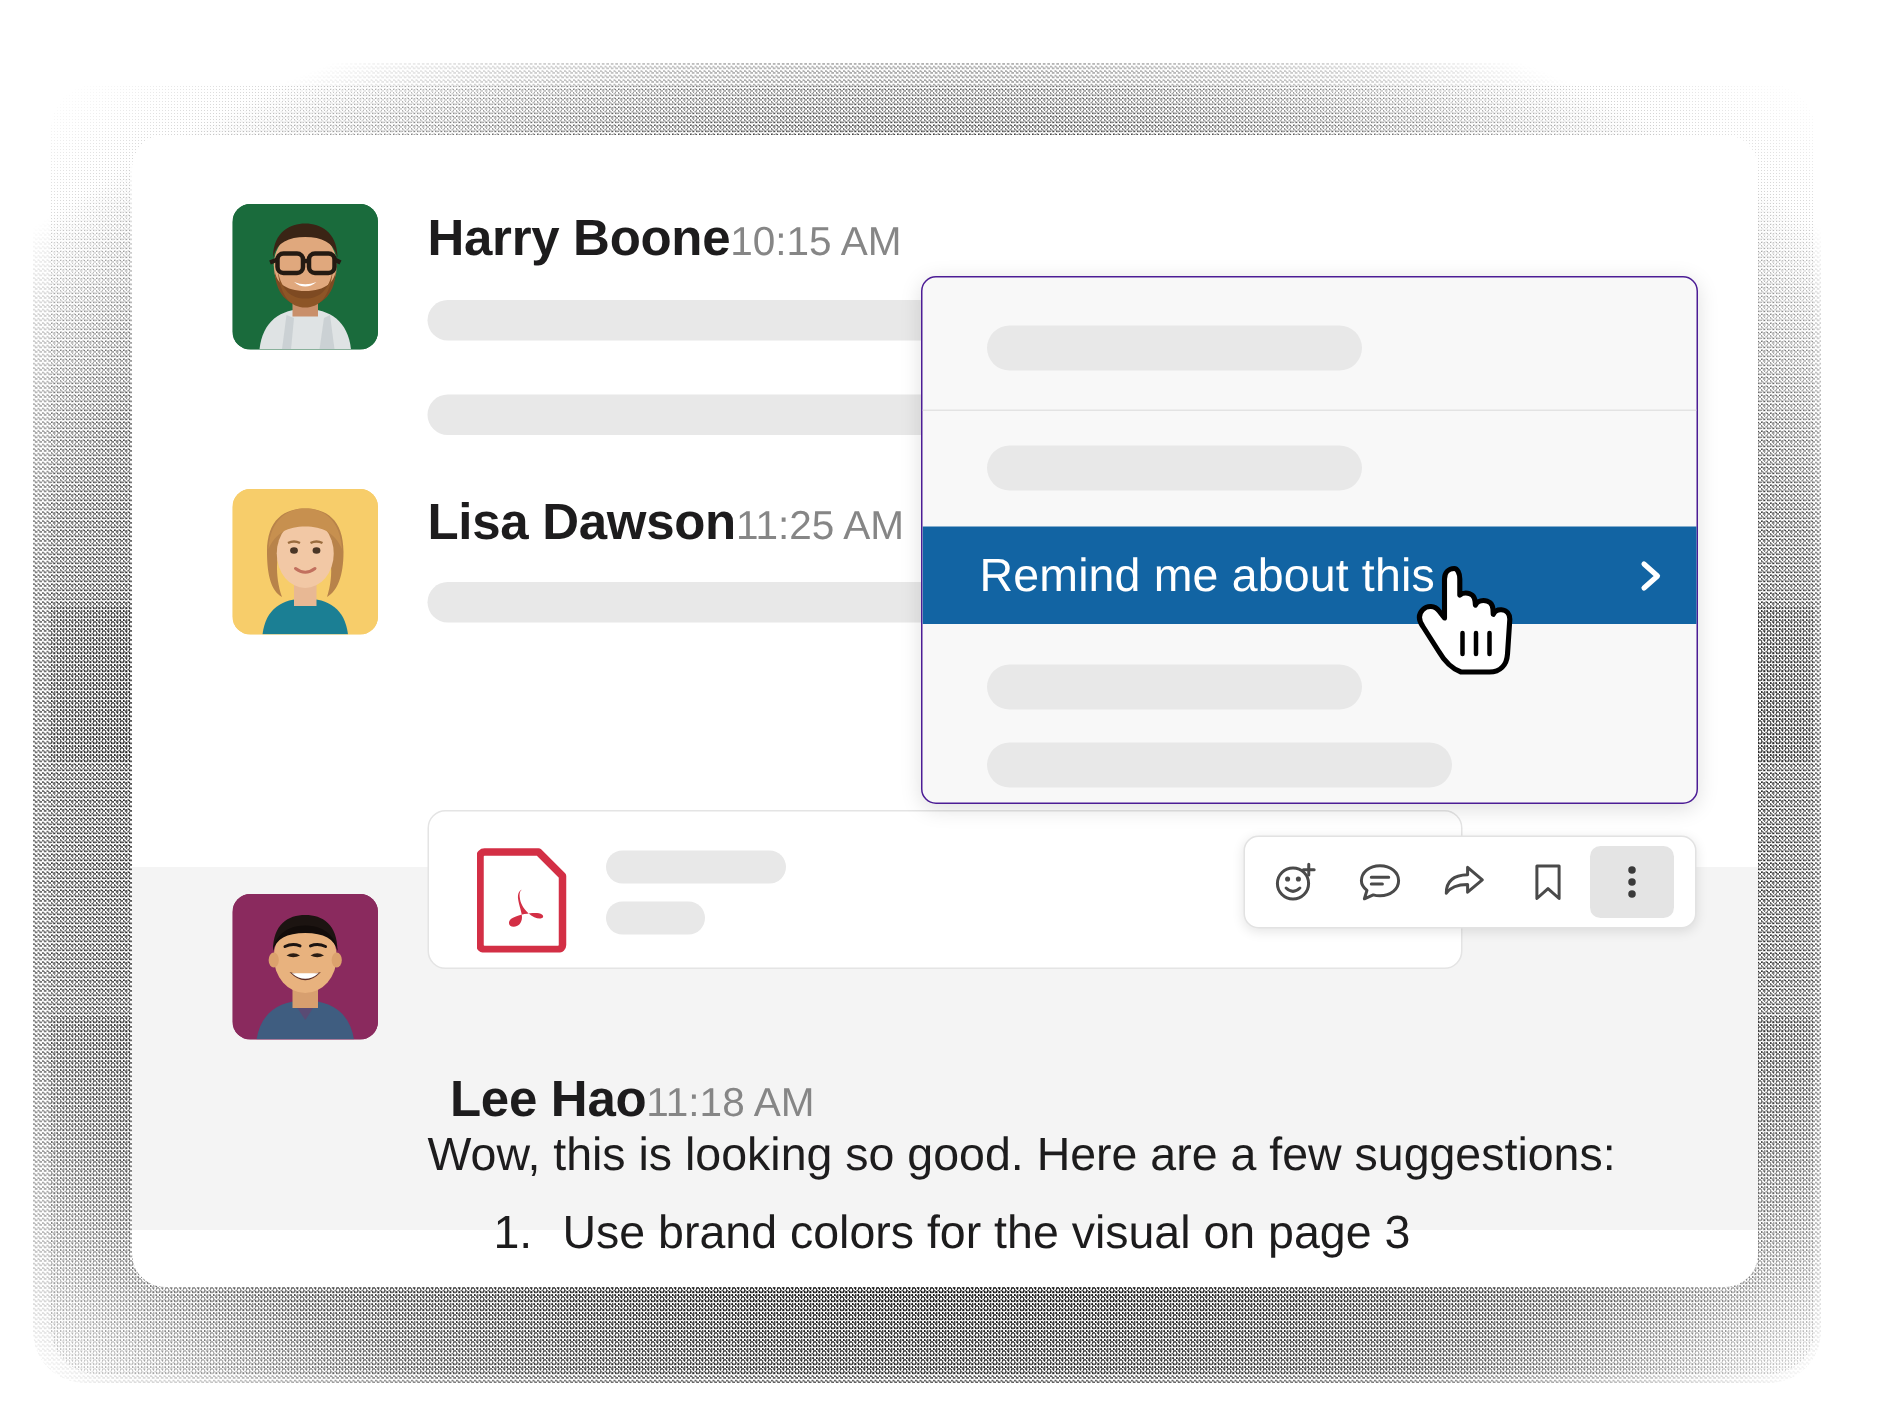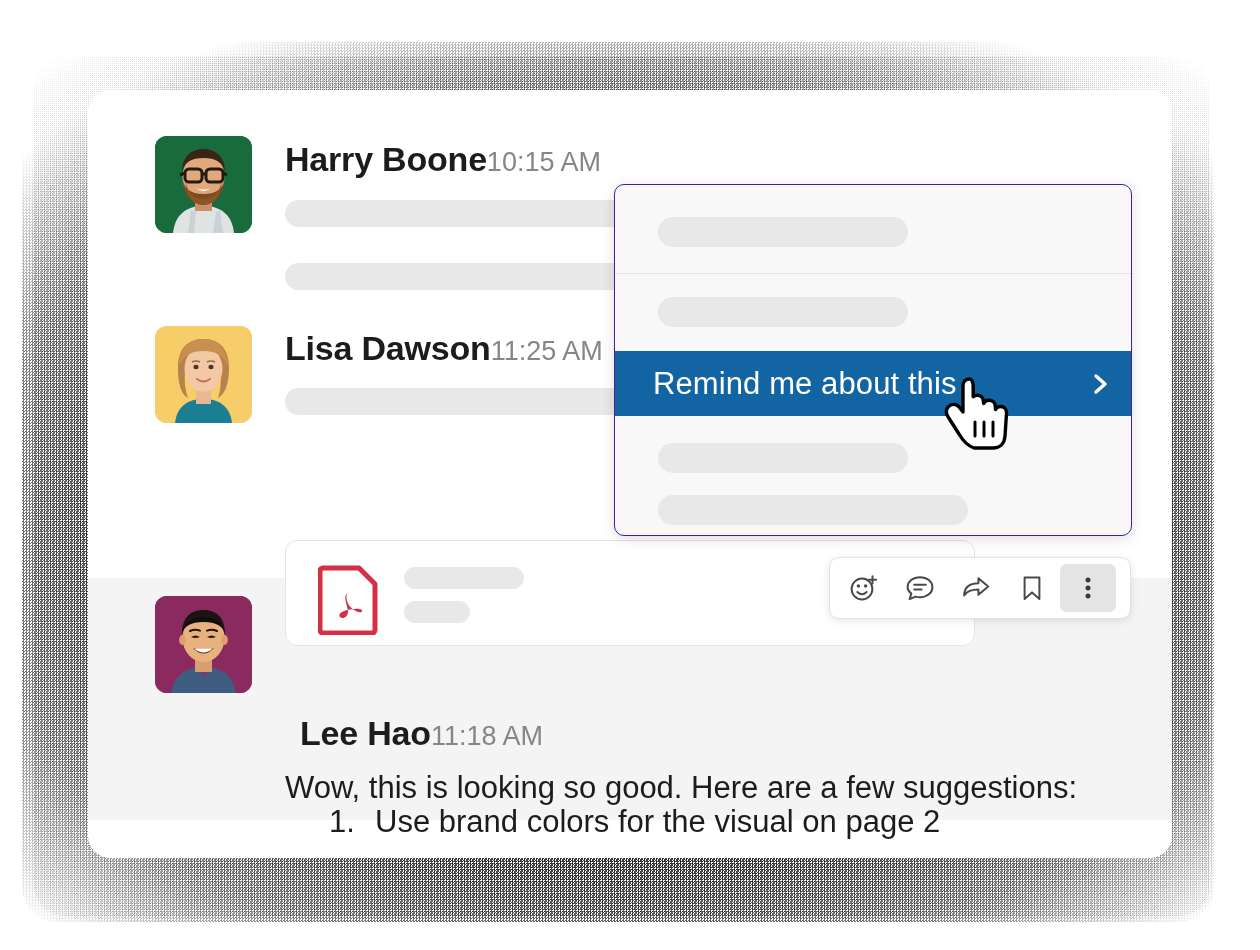--- a/index.html
+++ b/index.html
@@ -356,25 +356,25 @@
             <path d="M38 52 q10.5 11 21 0 q-10.5 4 -21 0 z" fill="#5d2f25"></path>
             <path d="M39.5 52.8 q9 7.5 18 0 z" fill="#ffffff"></path>
           </svg>
         </div>
 
         <div class="name-row" style="left:212px; top:112px;margin-top:24px;">
           <span class="uname">Lee Hao</span>
           <span class="utime">11:18 AM</span>
         </div>
 
-        <div class="body-text" style="left:197px; top:172px;margin-top:18px;">Wow, this is looking so good. Here are a few suggestions:</div>
+        <div class="body-text" style="left:197px; top:172px;">Wow, this is looking so good. Here are a few suggestions:</div>
 
         <div class="li-row" style="left:241px; top:226px;">
           <span class="li-num">1.</span>
-          <span>Use brand colors for the visual on page 2</span>
+          <span>Use brand colors for the visual on page 3</span>
         </div>
         <div class="li-row" style="left:241px; top:278px;">
           <span class="li-num">2.</span>
           <span>Include action items for next week</span>
         </div>
       </div>
     </div>
 
   </div>
 

